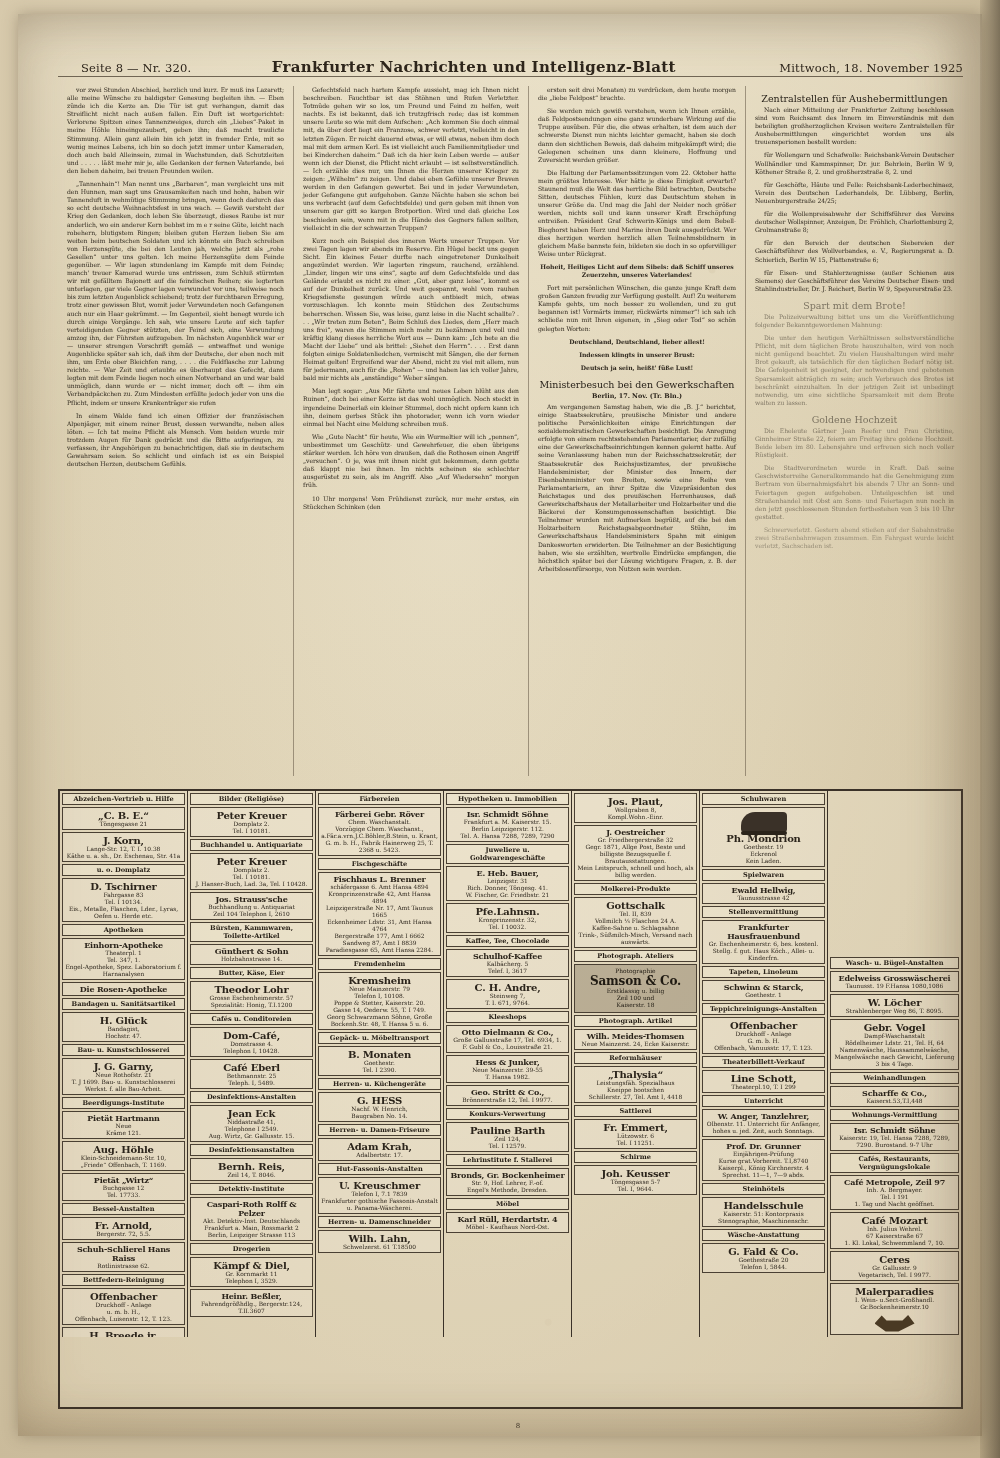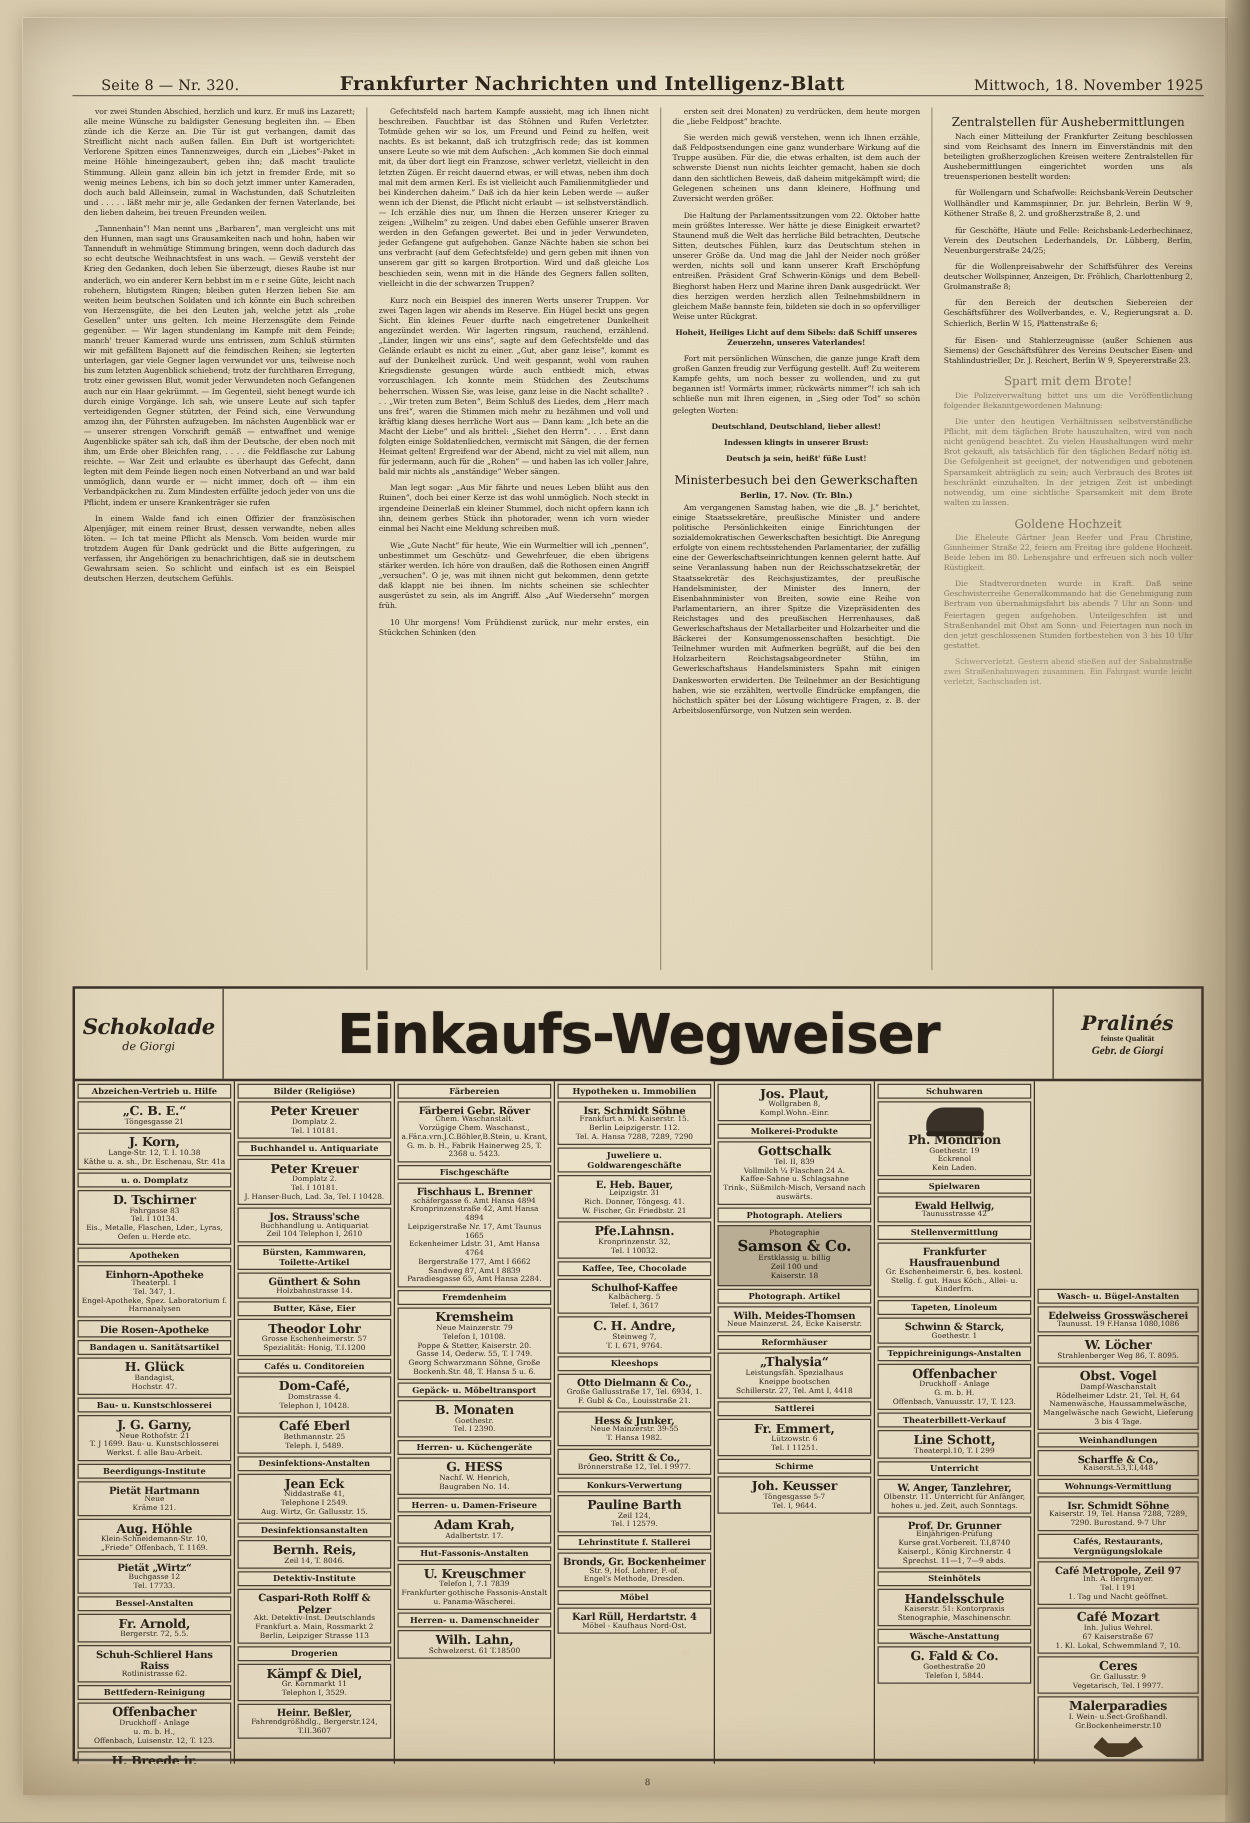--- a/index.html
+++ b/index.html
@@ -287,32 +287,20 @@
           <p class="blurb faded">Die Polizeiverwaltung bittet uns um die Veröffentlichung folgender Bekanntgewordenen Mahnung:</p>
           <p class="blurb faded">Die unter den heutigen Verhältnissen selbstverständliche Pflicht, mit dem täglichen Brote hauszuhalten, wird von noch nicht genügend beachtet. Zu vielen Haushaltungen wird mehr Brot gekauft, als tatsächlich für den täglichen Bedarf nötig ist. Die Gefolgenheit ist geeignet, der notwendigen und gebotenen Sparsamkeit abträglich zu sein; auch Verbrauch des Brotes ist beschränkt einzuhalten. In der jetzigen Zeit ist unbedingt notwendig, um eine sichtliche Sparsamkeit mit dem Brote walten zu lassen.</p>
           <div class="sub-head faded">Goldene Hochzeit</div>
           <p class="blurb faded">Die Eheleute Gärtner Jean Reefer und Frau Christine, Ginnheimer Straße 22, feiern am Freitag ihre goldene Hochzeit. Beide leben im 80. Lebensjahre und erfreuen sich noch voller Rüstigkeit.</p>
           <p class="blurb faded">Die Stadtverordneten wurde in Kraft. Daß seine Geschwisterreihe Generalkommando hat die Genehmigung zum Bertram von übernahmigsfahrt bis abends 7 Uhr an Sonn- und Feiertagen gegen aufgehoben. Unteilgeschfen ist und Straßenhandel mit Obst am Sonn- und Feiertagen nun noch in den jetzt geschlossenen Stunden fortbestehen von 3 bis 10 Uhr gestattet.</p>
           <p class="blurb faded faded2">Schwerverletzt. Gestern abend stießen auf der Sabahnstraße zwei Straßenbahnwagen zusammen. Ein Fahrgast wurde leicht verletzt, Sachschaden ist.</p>
         </div>
     </div>
 
     <div class="ad-section">
-      <div class="banner">
-        <div class="banner-logo">
-          <div class="logo-script">Schokolade</div>
-          <div class="logo-sub">de Giorgi</div>
-        </div>
-        <div class="banner-title">Einkaufs-Wegweiser</div>
-        <div class="banner-right">
-          <div class="pralines">Pralinés</div>
-          <div class="pral-sub">feinste Qualität</div>
-          <div class="pral-sub2">Gebr. de Giorgi</div>
-        </div>
-      </div>
       <div class="ad-grid">
         <div class="ad-col w1" id="adcol1">
             <div class="cat">Abzeichen-Vertrieb u. Hilfe</div>
             <div class="box">
               <span class="nm lg">„C. B. E.“</span>
               <span class="ln">Töngesgasse 21</span>
             </div>
             <div class="box">
               <span class="nm lg">J. Korn,</span>
               <span class="ln">Lange-Str. 12, T. I. 10.38</span>
@@ -574,20 +562,26 @@
               <span class="nm">Karl Rüll, Herdartstr. 4</span>
               <span class="ln">Möbel - Kaufhaus Nord-Ost.</span>
             </div>
           </div>
         <div class="ad-col w5" id="adcol5">
             <div class="box">
               <span class="nm lg">Jos. Plaut,</span>
               <span class="ln">Wollgraben 8,</span>
               <span class="ln">Kompl.Wohn.-Einr.</span>
             </div>
+            <div class="box">
+              <span class="nm">J. Oestreicher</span>
+              <span class="ln">Gr. Friedbergerstraße 32</span>
+              <span class="ln">Gegr. 1871, Allge Post, Beste und billigste Bezugsquelle f. Brautausstattungen.</span>
+              <span class="ln">Mein Leitspruch, schnell und hoch, als billig werden.</span>
+            </div>
             <div class="cat">Molkerei-Produkte</div>
             <div class="box">
               <span class="nm lg">Gottschalk</span>
               <span class="ln">Tel. II, 839</span>
               <span class="ln">Vollmilch ¼ Flaschen 24 A.</span>
               <span class="ln">Kaffee-Sahne u. Schlagsahne</span>
               <span class="ln">Trink-, Süßmilch-Misch, Versand nach auswärts.</span>
             </div>
             <div class="cat">Photograph. Ateliers</div>
             <div class="box photo tall">
@@ -686,21 +680,21 @@
             <div class="cat">Wasch- u. Bügel-Anstalten</div>
             <div class="box">
               <span class="nm">Edelweiss Grosswäscherei</span>
               <span class="ln">Taunusst. 19 F.Hansa 1080,1086</span>
             </div>
             <div class="box">
               <span class="nm lg">W. Löcher</span>
               <span class="ln">Strahlenberger Weg 86, T. 8095.</span>
             </div>
             <div class="box">
-              <span class="nm lg">Obst. Vogel</span>
+              <span class="nm lg">Gebr. Vogel</span>
               <span class="ln">Dampf-Waschanstalt</span>
               <span class="ln">Rödelheimer Ldstr. 21, Tel. H, 64</span>
               <span class="ln">Namenwäsche, Haussammelwäsche, Mangelwäsche nach Gewicht, Lieferung 3 bis 4 Tage.</span>
             </div>
             <div class="cat">Weinhandlungen</div>
             <div class="box">
               <span class="nm">Scharffe &amp; Co.,</span>
               <span class="ln">Kaiserst.53,T.I,448</span>
             </div>
             <div class="cat">Wohnungs-Vermittlung</div>

